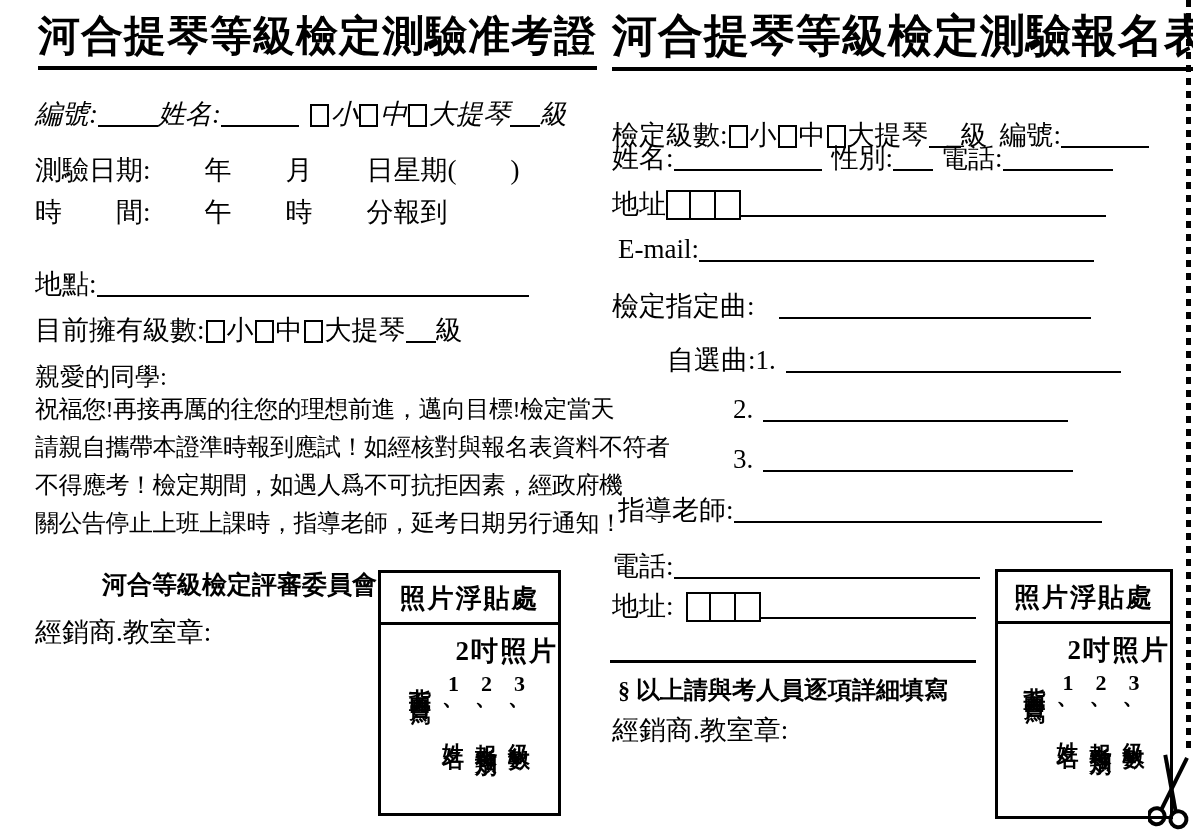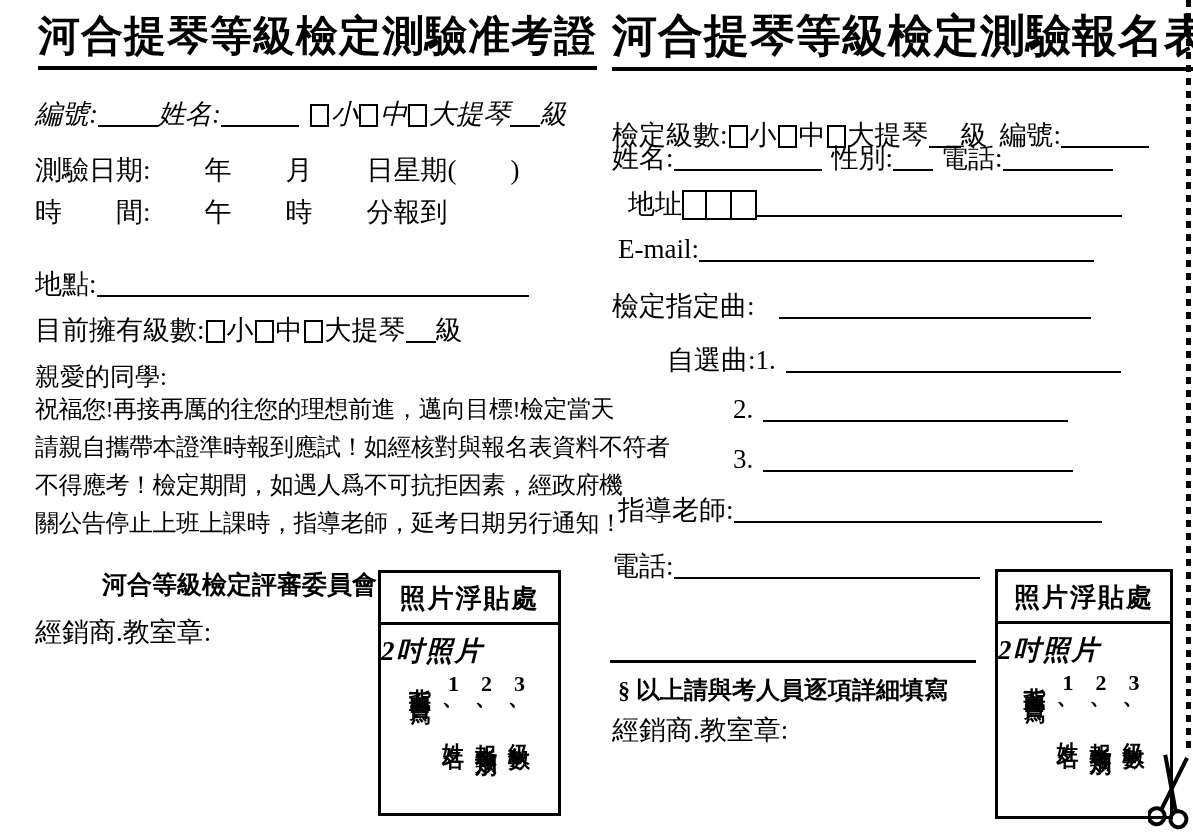--- a/index.html
+++ b/index.html
@@ -21,21 +21,21 @@
         vertical-align:-4px; margin:0 2px 0 1px; box-sizing:border-box; background:#fff; }
   
   .pbgrp { display:inline-flex; vertical-align:-7px; }
   .pbgrp span { display:inline-block; width:25px; height:30px; border:2px solid #000;
                 border-left-width:0; box-sizing:border-box; background:#fff; }
   .pbgrp span:first-child { border-left-width:2px; }
   
   .photo-box { position:absolute; border:3px solid #000; background:#fff; box-sizing:border-box; }
   .pb-header { font-weight:bold; font-size:26px; text-align:center;
                border-bottom:3px solid #000; padding:8px 0 6px; letter-spacing:2px; }
-  .pb-size { font-weight:bold; font-size:27px; text-align:left; margin-top:8px; letter-spacing:2px;font-style:italic; }
+  .pb-size { font-weight:bold; font-size:27px; text-align:right; margin-top:8px; letter-spacing:2px; }
   .pb-cols { display:flex; justify-content:center; align-items:flex-start; gap:3px; margin-top:2px; }
   .pb-col { writing-mode:vertical-rl; text-orientation:upright; font-weight:bold;
             font-size:22px; line-height:30px; letter-spacing:4px; }
   .notice-line { white-space:nowrap; }
   .cut-line {
     position:absolute; left:1186px; top:0; width:5px; height:748px;
     background:repeating-linear-gradient(to bottom, #000 0 7px, transparent 7px 13px);
   }
   .hrule { position:absolute; background:#000; }
 </style>
@@ -89,21 +89,21 @@
   <div class="abs title" style="left:612px; top:8px; font-size:45px;">河合提琴等級檢定測驗報名表</div>
 
   <div class="abs f27" style="left:612px; top:94px;margin-top:23px;">
     <span>檢定級數:</span><span class="cb"></span><span>小</span><span class="cb"></span><span>中</span><span class="cb"></span><span>大提琴</span><span class="u" style="width:32px;"></span><span>級</span><span style="display:inline-block;width:12px;"></span><span>編號:</span><span class="u" style="width:88px;"></span>
   </div>
 
   <div class="abs f27" style="left:612px; top:140px;">
     <span>姓名:</span><span class="u" style="width:148px;"></span><span style="display:inline-block;width:10px;"></span><span>性別:</span><span class="u" style="width:40px;"></span><span style="display:inline-block;width:8px;"></span><span>電話:</span><span class="u" style="width:110px;"></span>
   </div>
 
-  <div class="abs f27" style="left:612px; top:186px;margin-left:16px;">
+  <div class="abs f27" style="left:612px; top:186px;">
     <span>地址</span><span class="pbgrp">
         <span></span>
         <span></span>
         <span></span>
       </span><span class="u" style="width:365px;"></span>
   </div>
 
   <div class="abs f27" style="left:618px; top:234px;">
     <span>E-mail:</span><span class="u" style="width:395px;"></span>
   </div>
@@ -125,20 +125,27 @@
   </div>
 
   <div class="abs f27" style="left:618px; top:492px;">
     <span>指導老師:</span><span class="u" style="width:368px;"></span>
   </div>
 
   <div class="abs f27" style="left:612px; top:548px;">
     <span>電話:</span><span class="u" style="width:306px;"></span>
   </div>
 
+  <div class="abs f27" style="left:612px; top:588px;">
+    <span>地址:</span><span style="display:inline-block;width:12px;"></span><span class="pbgrp">
+        <span></span>
+        <span></span>
+        <span></span>
+      </span><span class="u" style="width:215px;"></span>
+  </div>
 
   <div class="hrule" style="left:610px; top:660px; width:366px; height:3px;"></div>
 
   <div class="abs" style="left:618px; top:674px; font-size:24px; font-weight:bold;">§ 以上請與考人員逐項詳細填寫</div>
 
   <div class="abs f27" style="left:612px; top:712px;">經銷商.教室章:</div>
 
   <div class="photo-box" style="left:995px; top:569px; width:178px; height:250px;">
     <div class="pb-header">照片浮貼處</div>
     <div class="pb-size">2吋照片</div>

